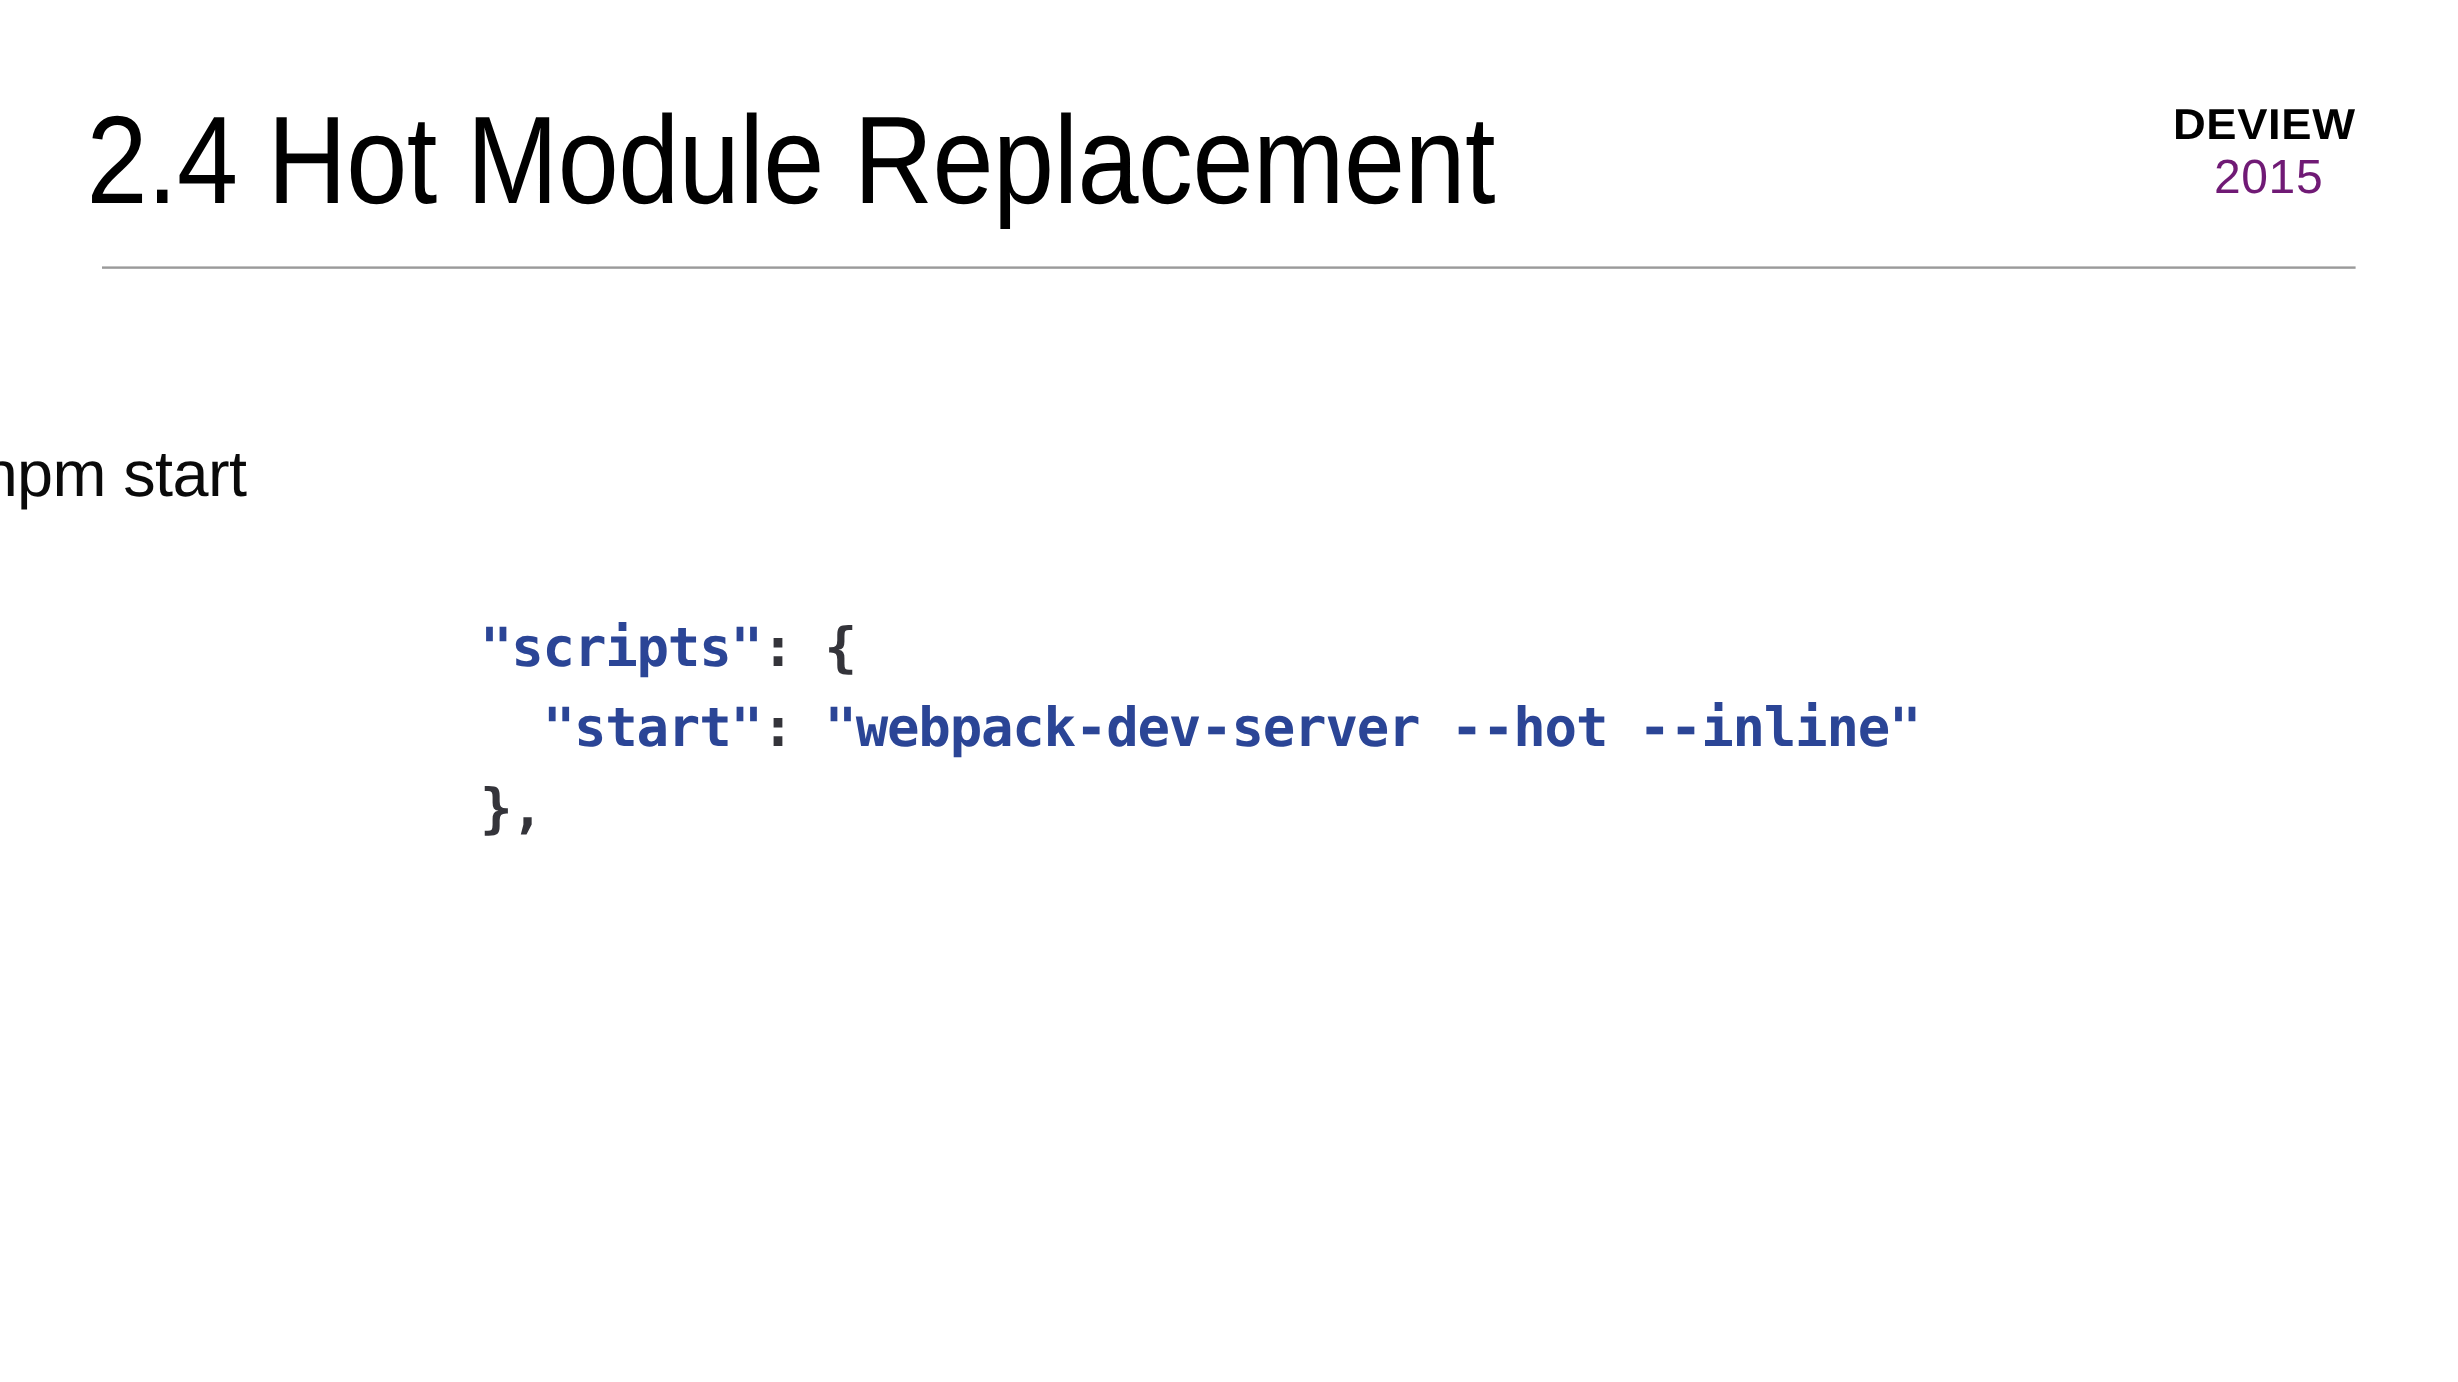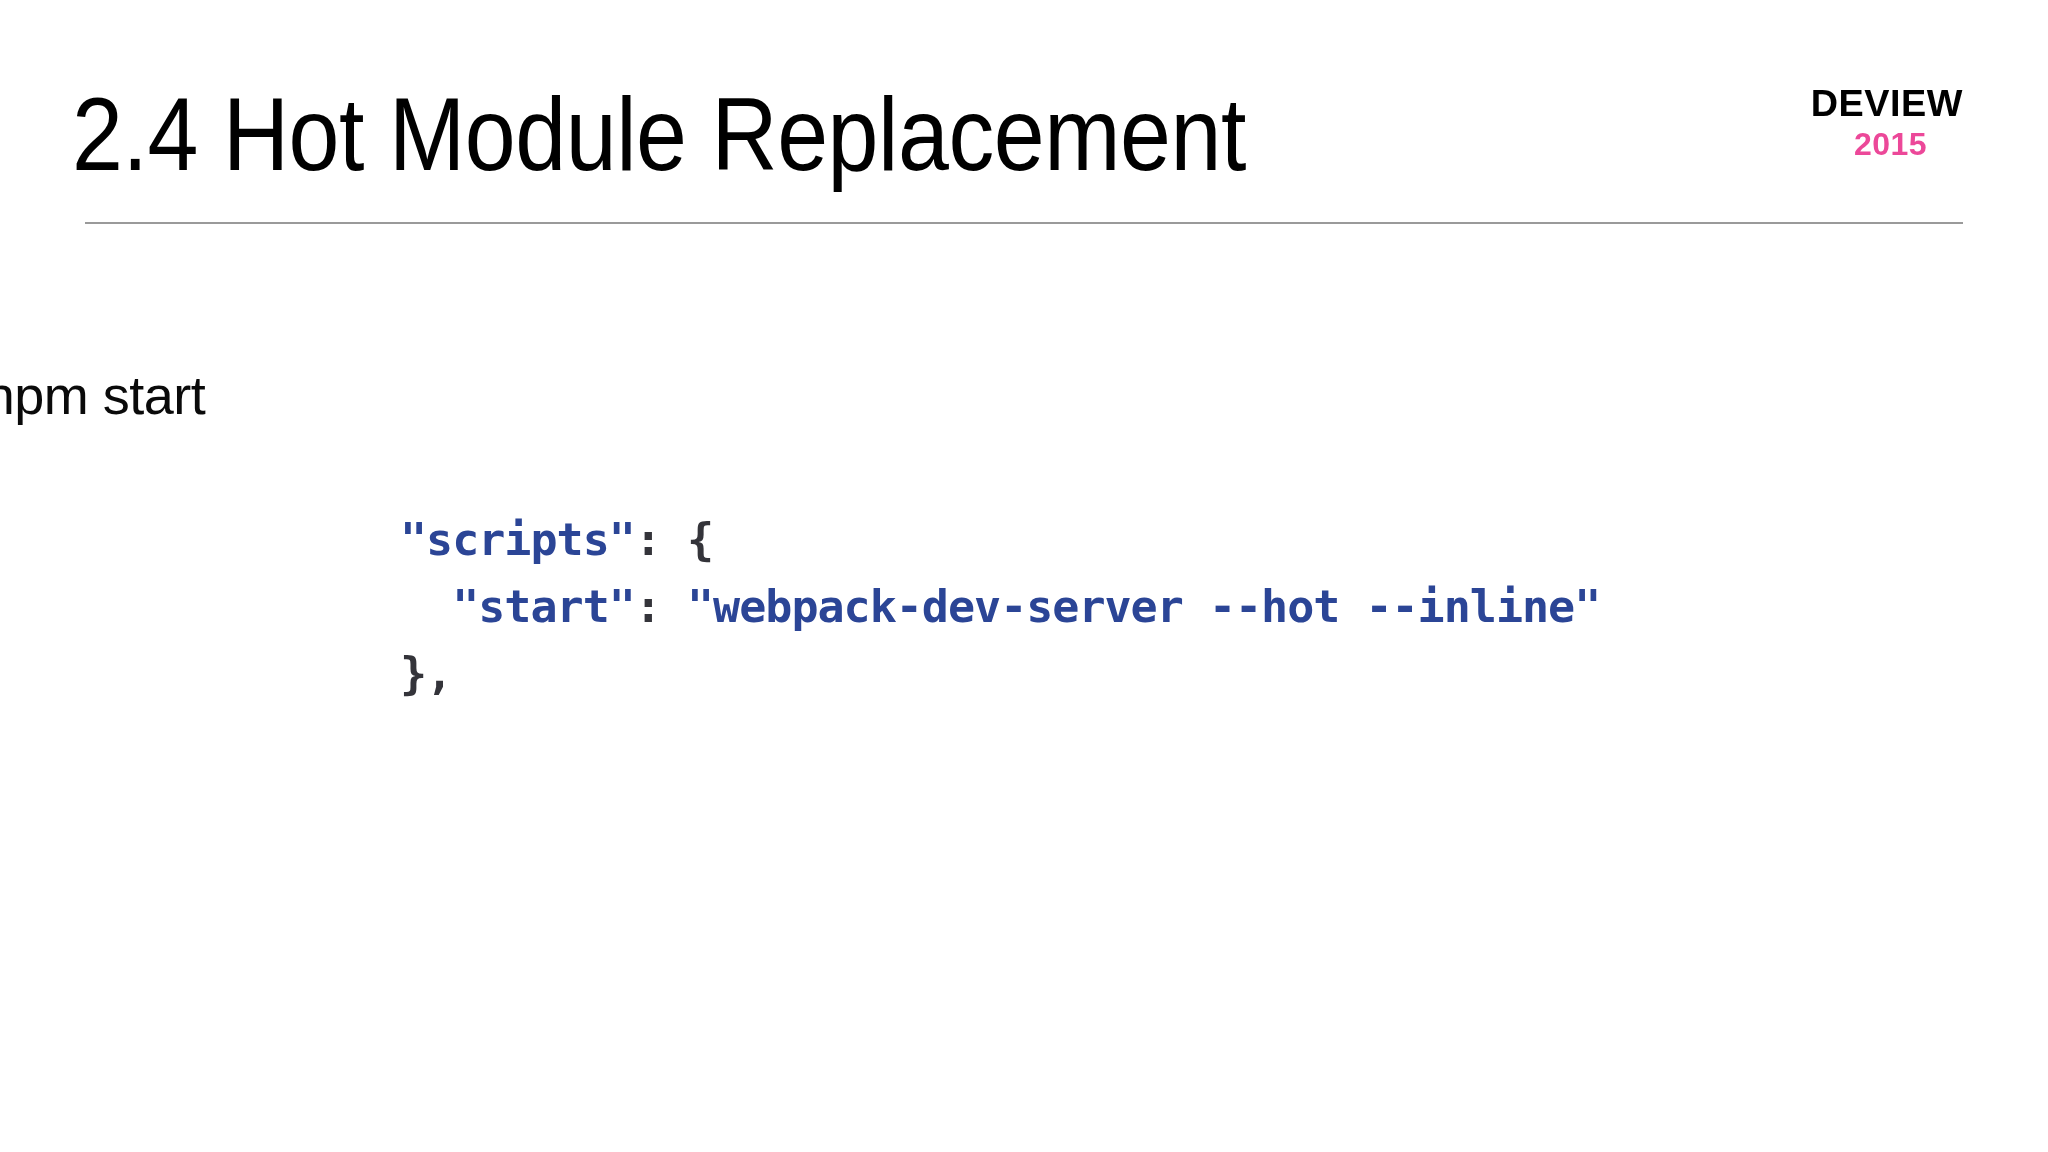--- a/index.html
+++ b/index.html
@@ -48,23 +48,23 @@
     font-weight: 700;
     color: #000000;
     letter-spacing: 0.5px;
     transform: scaleX(1.05);
     transform-origin: right top;
     display: block;
   }
 
   .brand-year {
     font-family: "Liberation Sans", sans-serif;
-    font-size: 32px;
-    font-weight: 700;
-    color: #ec4899;
+    font-size: 40px;
+    font-weight: 400;
+    color: #701a75;
     letter-spacing: 0.5px;
     display: block;
     margin-top: 6px;
   }
 
   .header-rule {
     position: absolute;
     left: 85px;
     top: 188px;
     width: 1878px;

